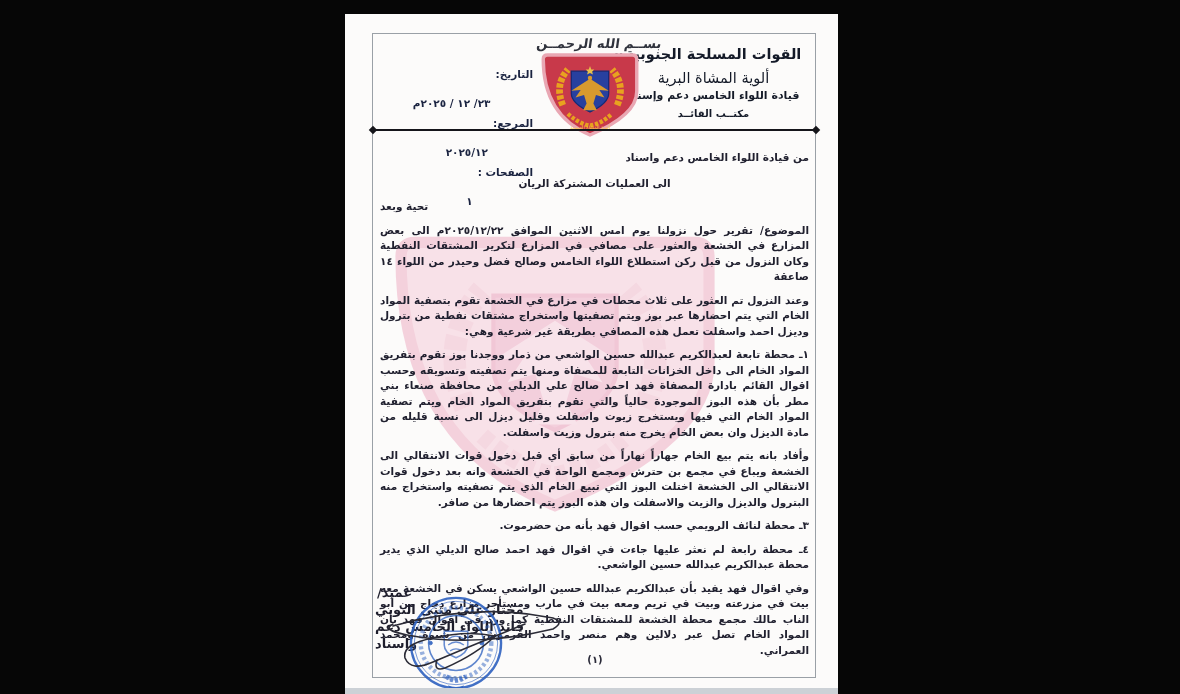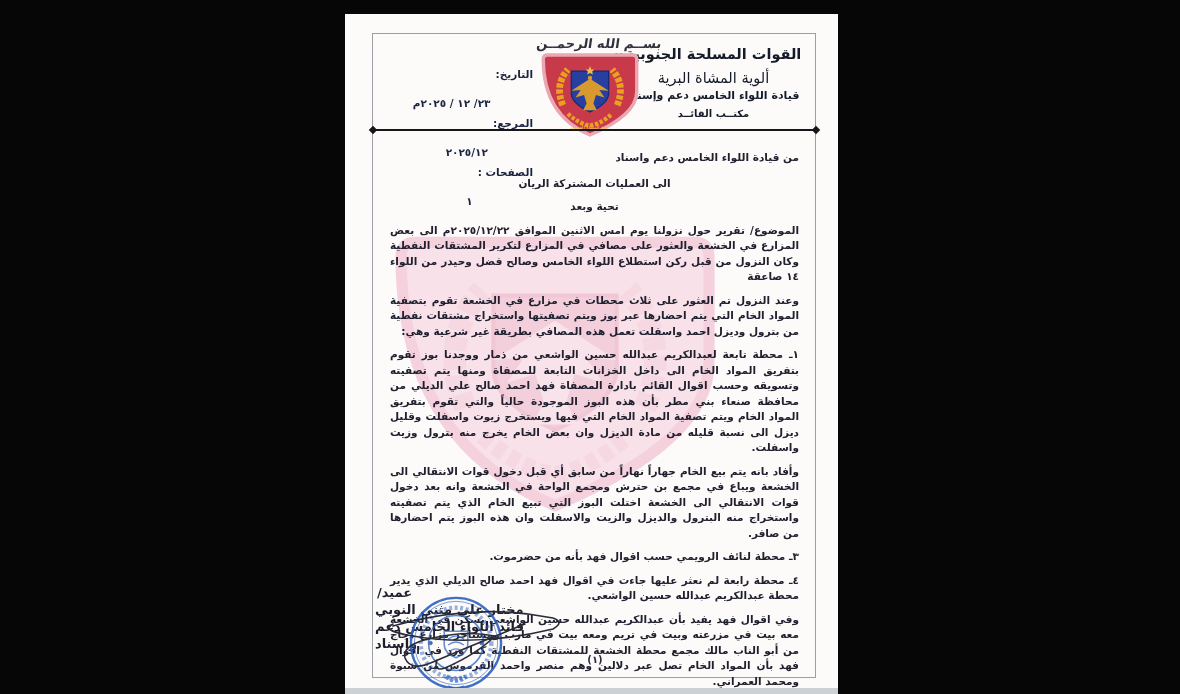--- a/index.html
+++ b/index.html
@@ -36,27 +36,27 @@
   .field-row { display:flex; gap:5px; margin-bottom:8px; }
   .field-label { white-space:nowrap; }
   .field-value { white-space:nowrap;margin-top:29px; }
 
   .rule { position:absolute; left:27px; top:115px; width:445px; height:2px; background:#15151a; }
   .rule::before, .rule::after { content:""; position:absolute; top:-2px; width:6px; height:6px;
                                 background:#15151a; transform:rotate(45deg); }
   .rule::before { left:-2px; } .rule::after { right:-2px; }
 
   
-  .letter { position:absolute; left:29px; top:122px; width:441px; padding:0 16px;
+  .letter { position:absolute; left:29px; top:122px; width:441px; padding:0 6px;
             direction:rtl; color:#20202f; font-size:10.5px; font-weight:bold;
             line-height:15.5px; text-align:justify; }
   .letter p { margin-top:8px; }
   .from-line { margin-top:14px !important; text-align:right; }
   .to-line   { margin-top:10px !important; text-align:center; }
-  .greeting  { margin-top:8px !important; text-align:center; }
+  .greeting  { margin-top:8px !important; text-align:left; }
 
   
   .sig-block { position:absolute; left:30px; top:570px; width:158px; direction:rtl;
                text-align:left; color:#1e1e2c; font-size:13px; font-weight:bold;
                line-height:17px; }
   .sig-block div { text-align:left; }
   .sig-rank { padding-left:2px; }
   .stamp-box { position:absolute; left:62px; top:579px; width:98px; height:100px; }
   .scribble-box { position:absolute; left:30px; top:572px; width:205px; height:92px; }
   .page-num { position:absolute; left:228px; top:640px; width:44px; text-align:center;

